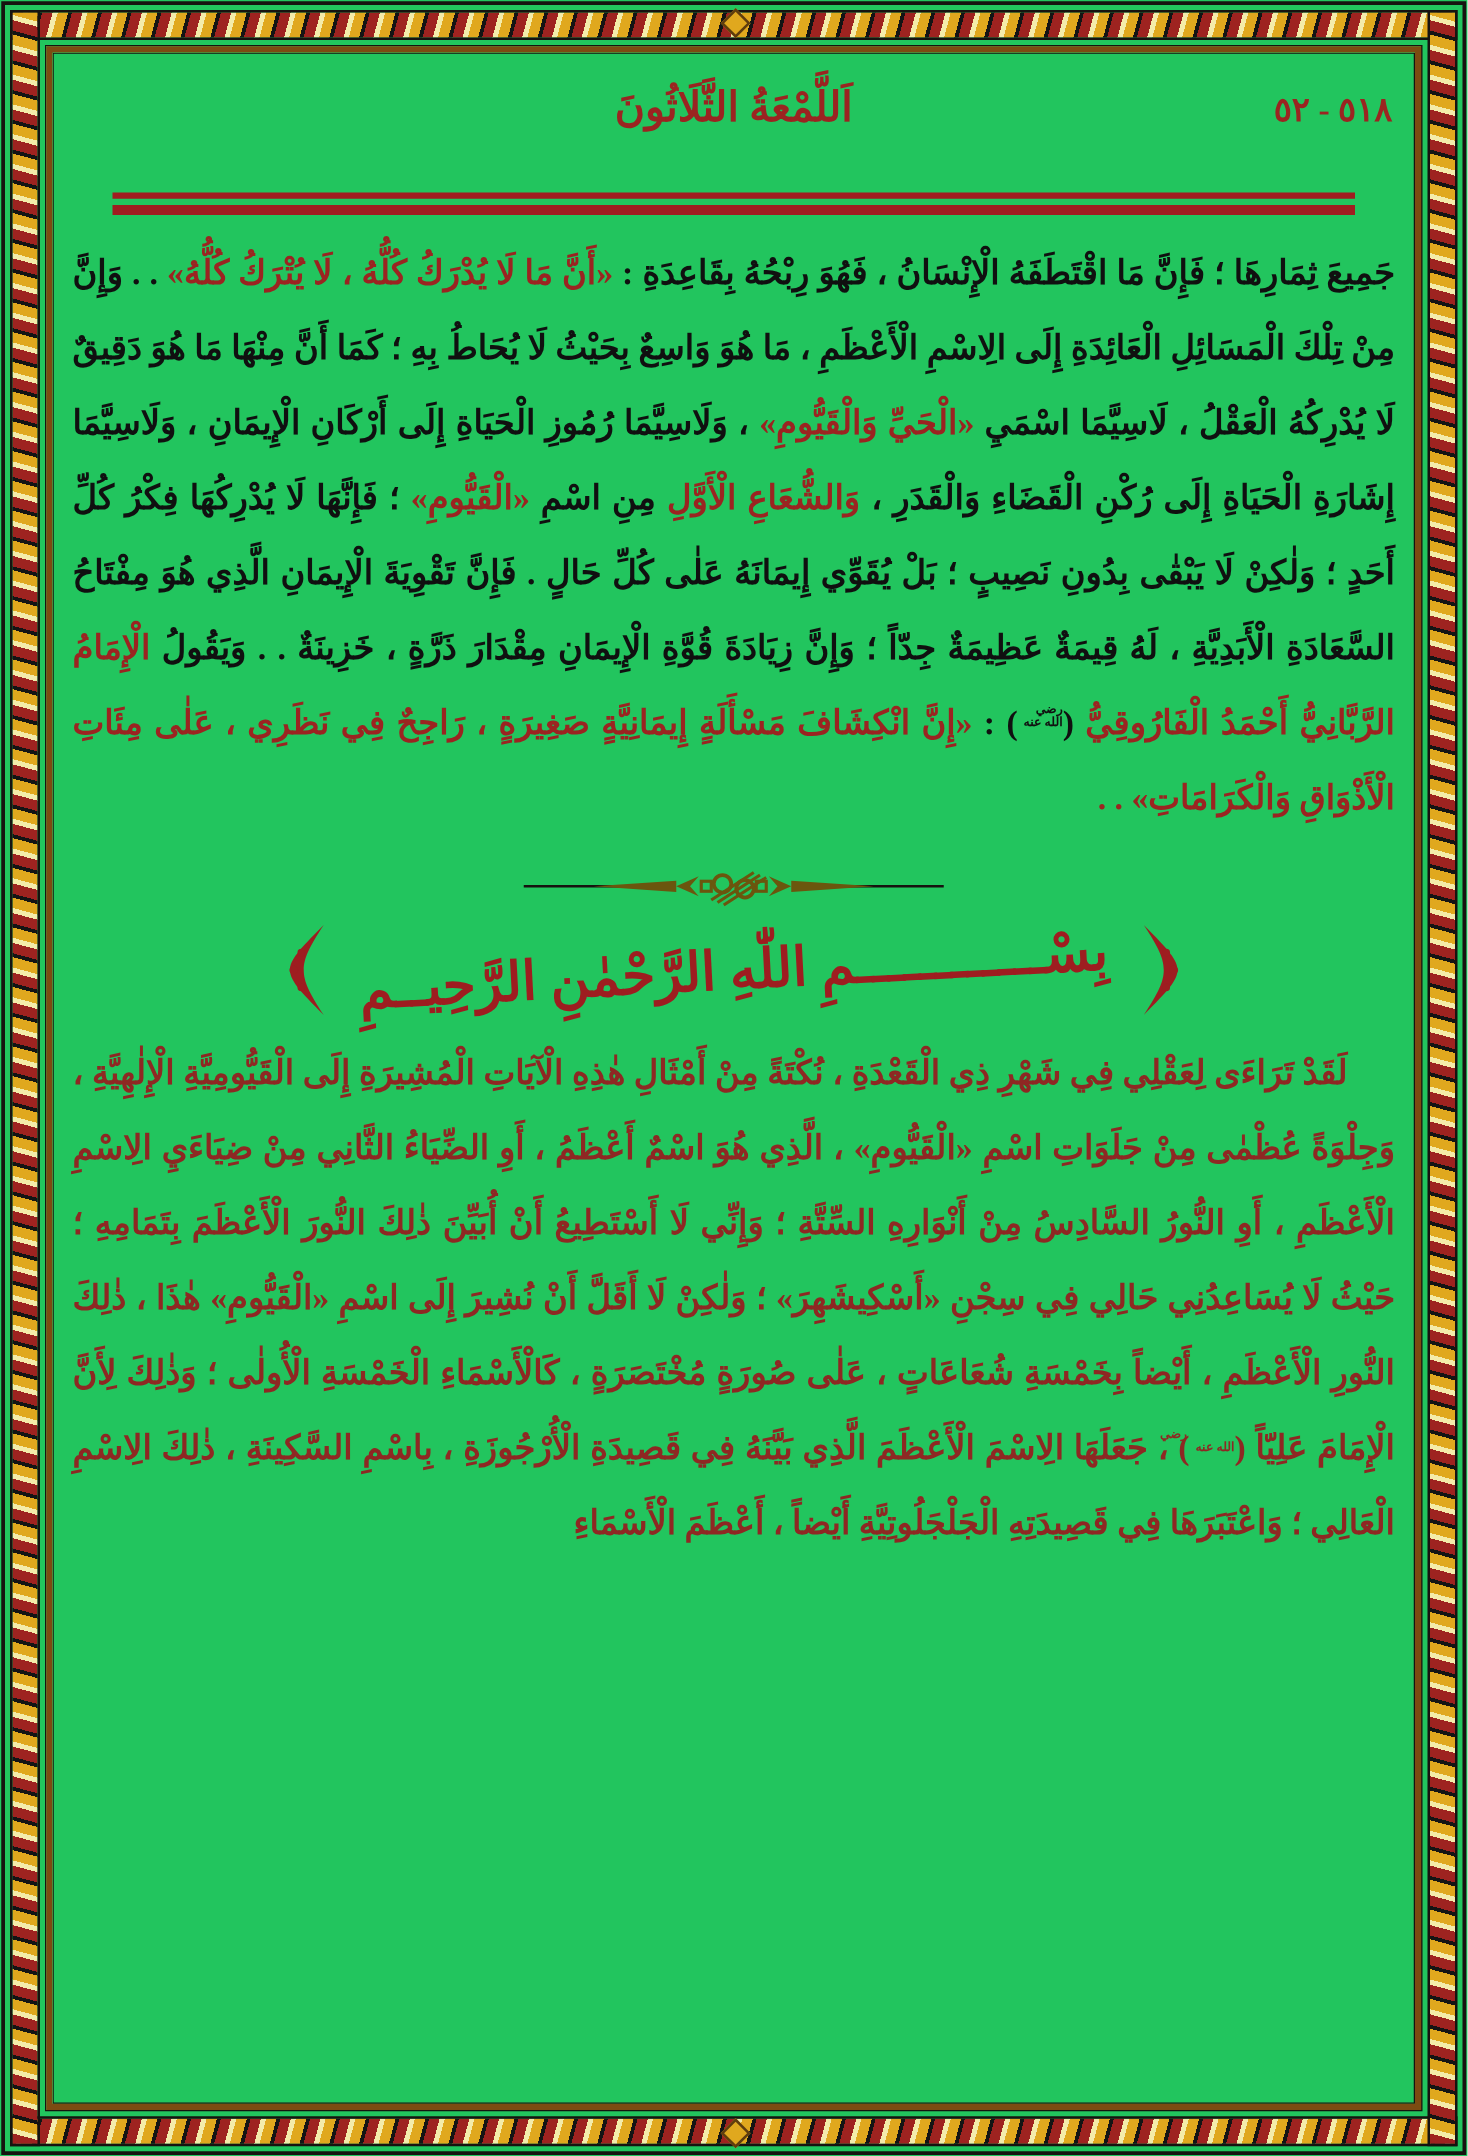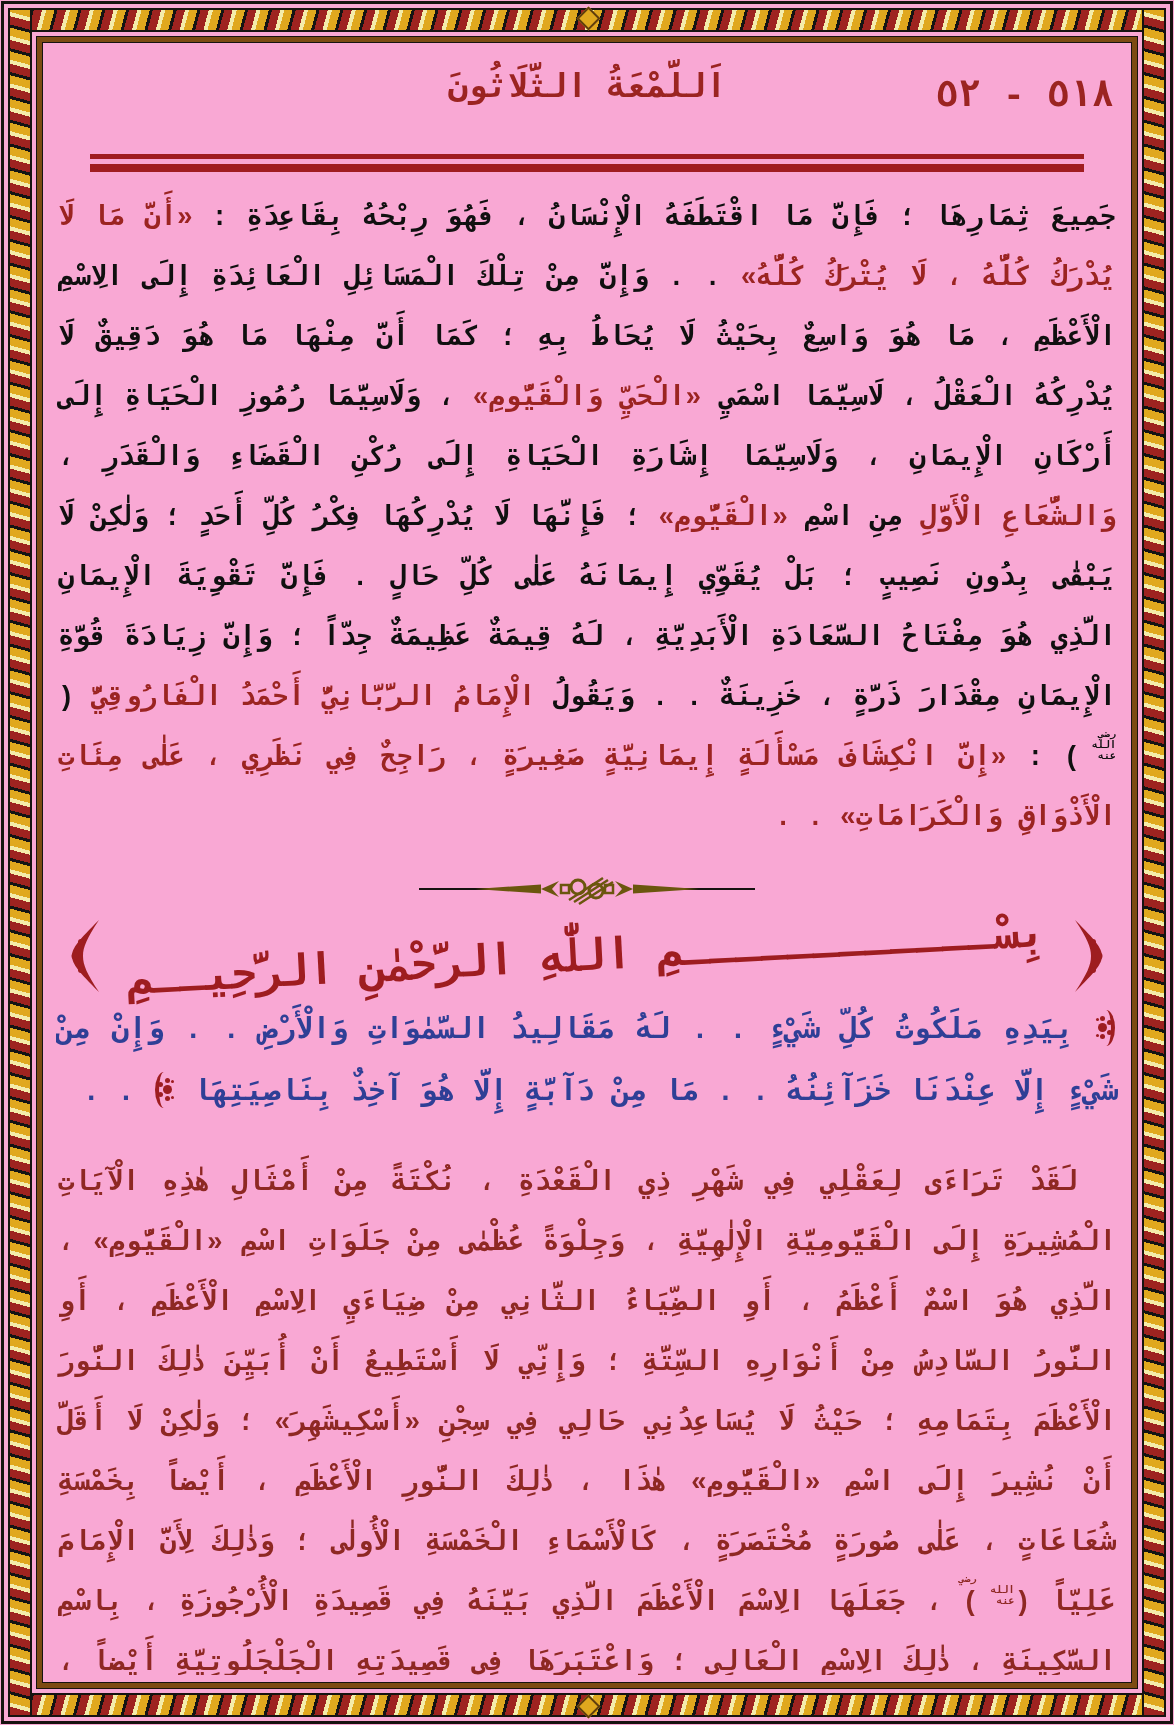--- a/index.html
+++ b/index.html
@@ -1,39 +1,39 @@
 <!DOCTYPE html>
 <html lang="ar" dir="rtl"><head>
 <meta charset="utf-8">
 <style>
   html,body{margin:0;padding:0;background:#ffffff;}
   .page{
-    position:relative;width:1174px;height:1725px;background:#f9a8d4;
-    font-family:Liberation Mono, monospace;direction:rtl;overflow:hidden;
+    position:relative;width:1174px;height:1725px;background:#22c55e;
+    font-family:Liberation Serif, serif;direction:rtl;overflow:hidden;
   }
   
   .b-outer{position:absolute;inset:1px;border:3px solid #161310;pointer-events:none;}
   .chain{position:absolute;border:2px solid #161310;pointer-events:none;}
   .chain.h{left:8px;right:8px;height:20px;
     background:repeating-linear-gradient(105deg,#9e2320 0 8px,#f4ecaa 8px 12px,#e0a81e 12px 20px,#141414 20px 23px);}
   .chain.v{top:8px;bottom:8px;width:20px;
     background:repeating-linear-gradient(15deg,#9e2320 0 8px,#f4ecaa 8px 12px,#e0a81e 12px 20px,#141414 20px 23px);}
   .chain.top{top:8px;} .chain.bottom{bottom:8px;}
   .chain.left{left:8px;} .chain.right{right:8px;}
   .b-inner{position:absolute;inset:37px;border:5px solid #7c4b12;
     box-shadow:0 0 0 1px #161310, inset 0 0 0 1px #161310;pointer-events:none;}
   .b-diamond{position:absolute;left:50%;width:13px;height:13px;margin-left:-7px;
     background:#e0a81e;border:2px solid #5f3d0e;transform:rotate(45deg);pointer-events:none;}
   .b-diamond.top{top:10px;} .b-diamond.bottom{bottom:10px;}
   
   .content{position:absolute;top:50px;bottom:50px;left:56px;right:56px;overflow:hidden;}
   .header{position:relative;height:66px;margin-top:14px;}
   .page-title{position:absolute;left:50%;transform:translateX(-50%);top:2px;
     color:#9b2421;font-size:33px;font-weight:bold;white-space:nowrap;}
-  .page-numbers{position:absolute;right:4px;top:8px;color:#9b2421;font-size:37px;font-weight:bold;}
+  .page-numbers{position:absolute;right:4px;top:8px;color:#9b2421;font-size:27px;font-weight:bold;}
   .double-rule{margin:24px 34px 0;}
   .double-rule .r1{height:5px;background:#a01d20;}
   .double-rule .r2{height:8px;background:#a01d20;margin-top:5px;}
   .para{font-size:27px;font-weight:bold;line-height:60px;text-align:justify;color:#101010;}
   .intro{margin:16px 2px 0;}
   .nukta{margin:16px 2px 0;color:#8e2823;text-indent:38px;}
   .run{white-space:pre-wrap;}
   .r-black{color:#101010;}
   .r-red{color:#9b2421;}
   .r-maroon{color:#8e2823;}
@@ -110,18 +110,17 @@
       </svg>
       <span class="basmala-text">بِسْــــــــــــمِ اللّٰهِ الرَّحْمٰنِ الرَّحِيــمِ</span>
       <svg width="34" height="72" viewBox="0 0 34 72">
         <path d="M32 0 C12 20 5 28 5 36 C5 44 12 52 32 72 C20 54 16 45 16 36 C16 27 20 18 32 0 Z" fill="#9e1d20"></path>
         <circle cx="8" cy="36" r="3.5" fill="#9e1d20"></circle>
         <circle cx="14" cy="22" r="3" fill="#9e1d20"></circle>
         <circle cx="14" cy="50" r="3" fill="#9e1d20"></circle>
       </svg>
     </div>
 
-    <p class="para verse"><span class="run r-bopen"></span><span class="run r-blue"> بِيَدِهِ مَلَكُوتُ كُلِّ شَيْءٍ . . لَهُ مَقَالِيدُ السَّمٰوَاتِ وَالْأَرْضِ . . وَإِنْ مِنْ شَيْءٍ إِلَّا عِنْدَنَا خَزَآئِنُهُ . . مَا مِنْ دَآبَّةٍ إِلَّا هُوَ آخِذٌ بِنَاصِيَتِهَا </span><span class="run r-bclose"></span><span class="run r-blue"> . .</span></p>
 
     <p class="para nukta"><span class="run r-maroon">لَقَدْ تَرَاءَى لِعَقْلِي فِي شَهْرِ ذِي الْقَعْدَةِ ، نُكْتَةً مِنْ أَمْثَالِ هٰذِهِ الْآيَاتِ الْمُشِيرَةِ إِلَى الْقَيُّومِيَّةِ الْإِلٰهِيَّةِ ، وَجِلْوَةً عُظْمٰى مِنْ جَلَوَاتِ اسْمِ «الْقَيُّومِ» ، الَّذِي هُوَ اسْمٌ أَعْظَمُ ، أَوِ الضِّيَاءُ الثَّانِي مِنْ ضِيَاءَيِ الِاسْمِ الْأَعْظَمِ ، أَوِ النُّورُ السَّادِسُ مِنْ أَنْوَارِهِ السِّتَّةِ ؛ وَإِنِّي لَا أَسْتَطِيعُ أَنْ أُبَيِّنَ ذٰلِكَ النُّورَ الْأَعْظَمَ بِتَمَامِهِ ؛ حَيْثُ لَا يُسَاعِدُنِي حَالِي فِي سِجْنِ «أَسْكِيشَهِرَ» ؛ وَلٰكِنْ لَا أَقَلَّ أَنْ نُشِيرَ إِلَى اسْمِ «الْقَيُّومِ» هٰذَا ، ذٰلِكَ النُّورِ الْأَعْظَمِ ، أَيْضاً بِخَمْسَةِ شُعَاعَاتٍ ، عَلٰى صُورَةٍ مُخْتَصَرَةٍ ، كَالْأَسْمَاءِ الْخَمْسَةِ الْأُولٰى ؛ وَذٰلِكَ لِأَنَّ الْإِمَامَ عَلِيّاً (</span><span class="run r-honorific">رضي الله عنه</span><span class="run r-maroon">) ، جَعَلَهَا الِاسْمَ الْأَعْظَمَ الَّذِي بَيَّنَهُ فِي قَصِيدَةِ الْأُرْجُوزَةِ ، بِاسْمِ السَّكِينَةِ ، ذٰلِكَ الِاسْمِ الْعَالِي ؛ وَاعْتَبَرَهَا فِي قَصِيدَتِهِ الْجَلْجَلُوتِيَّةِ أَيْضاً ، أَعْظَمَ الْأَسْمَاءِ</span></p>
 
   </div>
 </div>
 
 </body></html>

